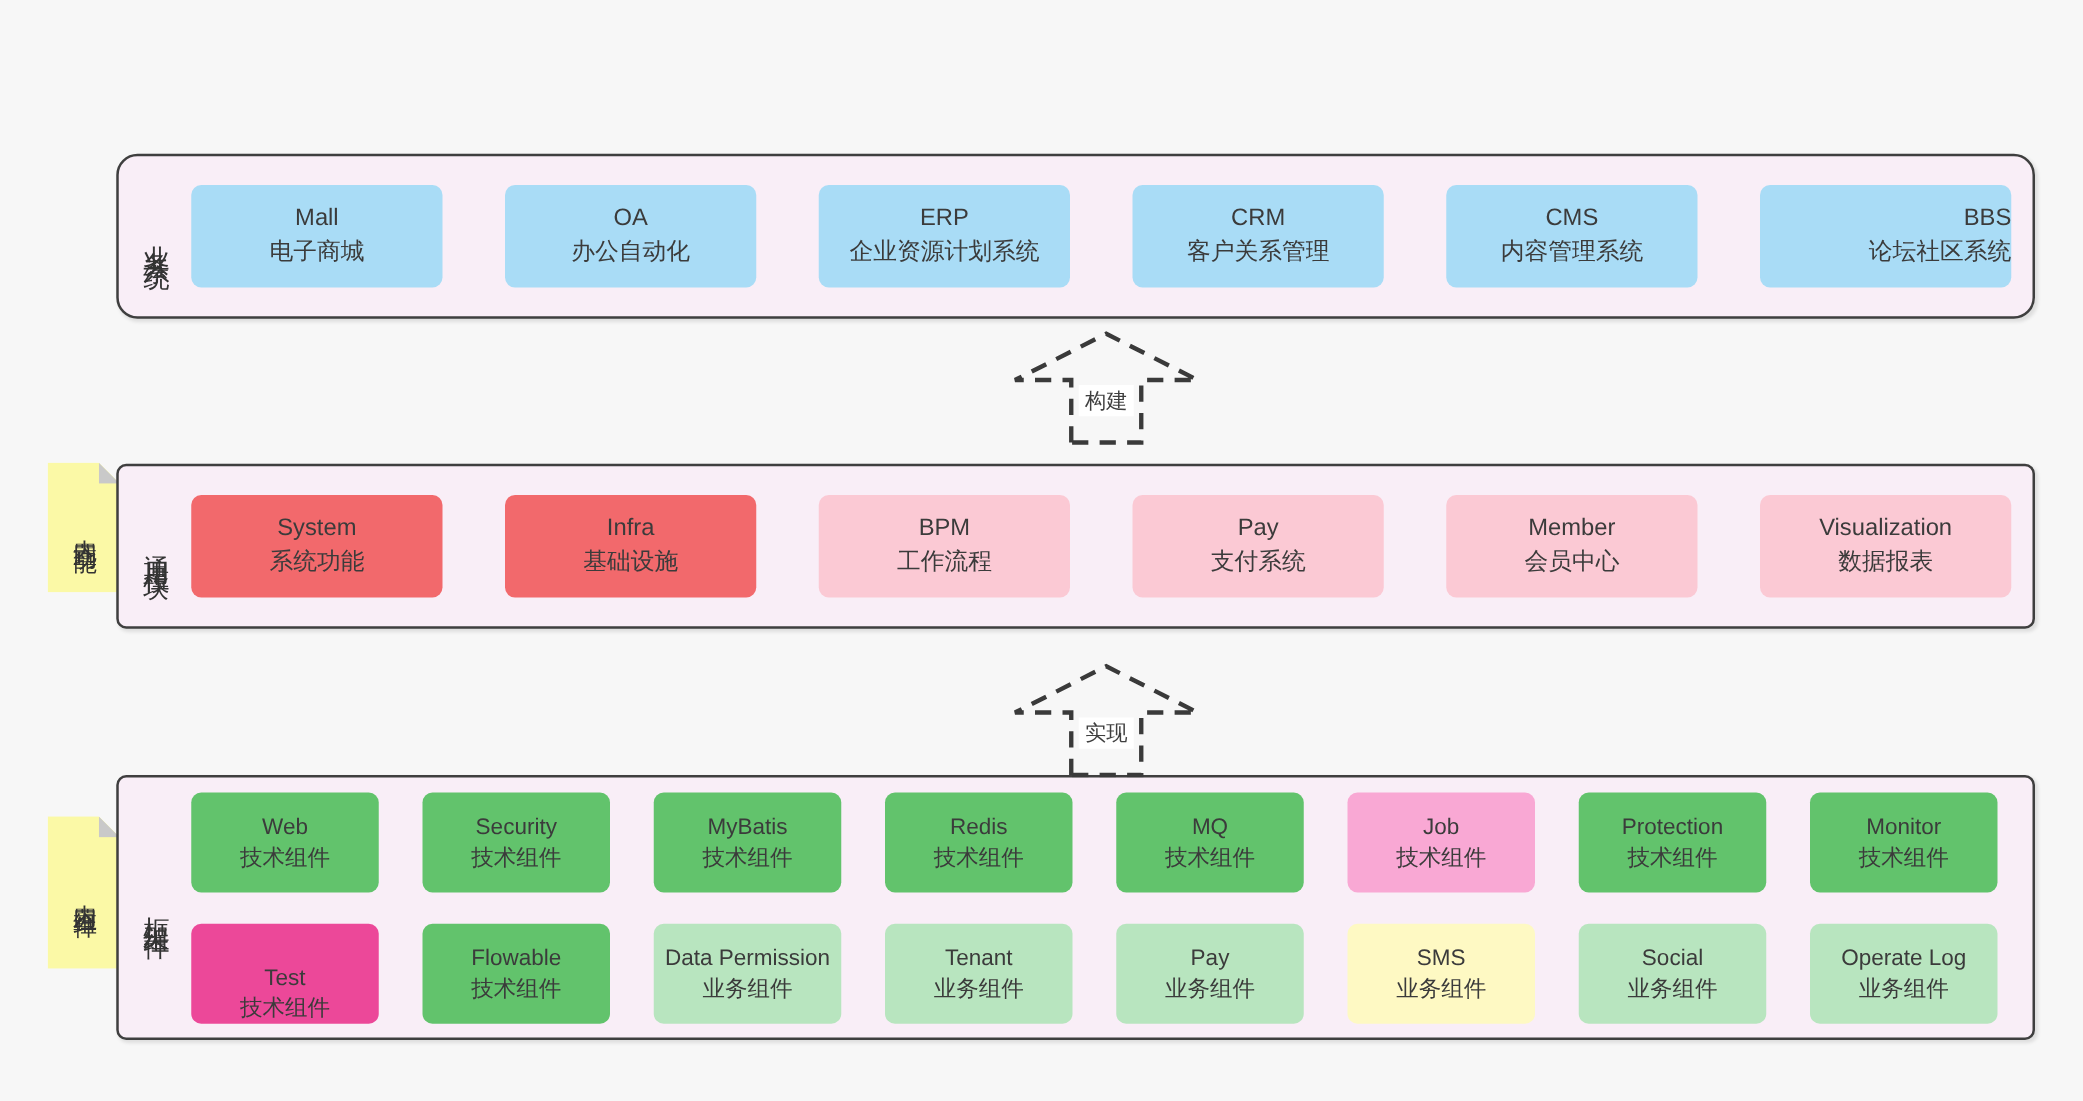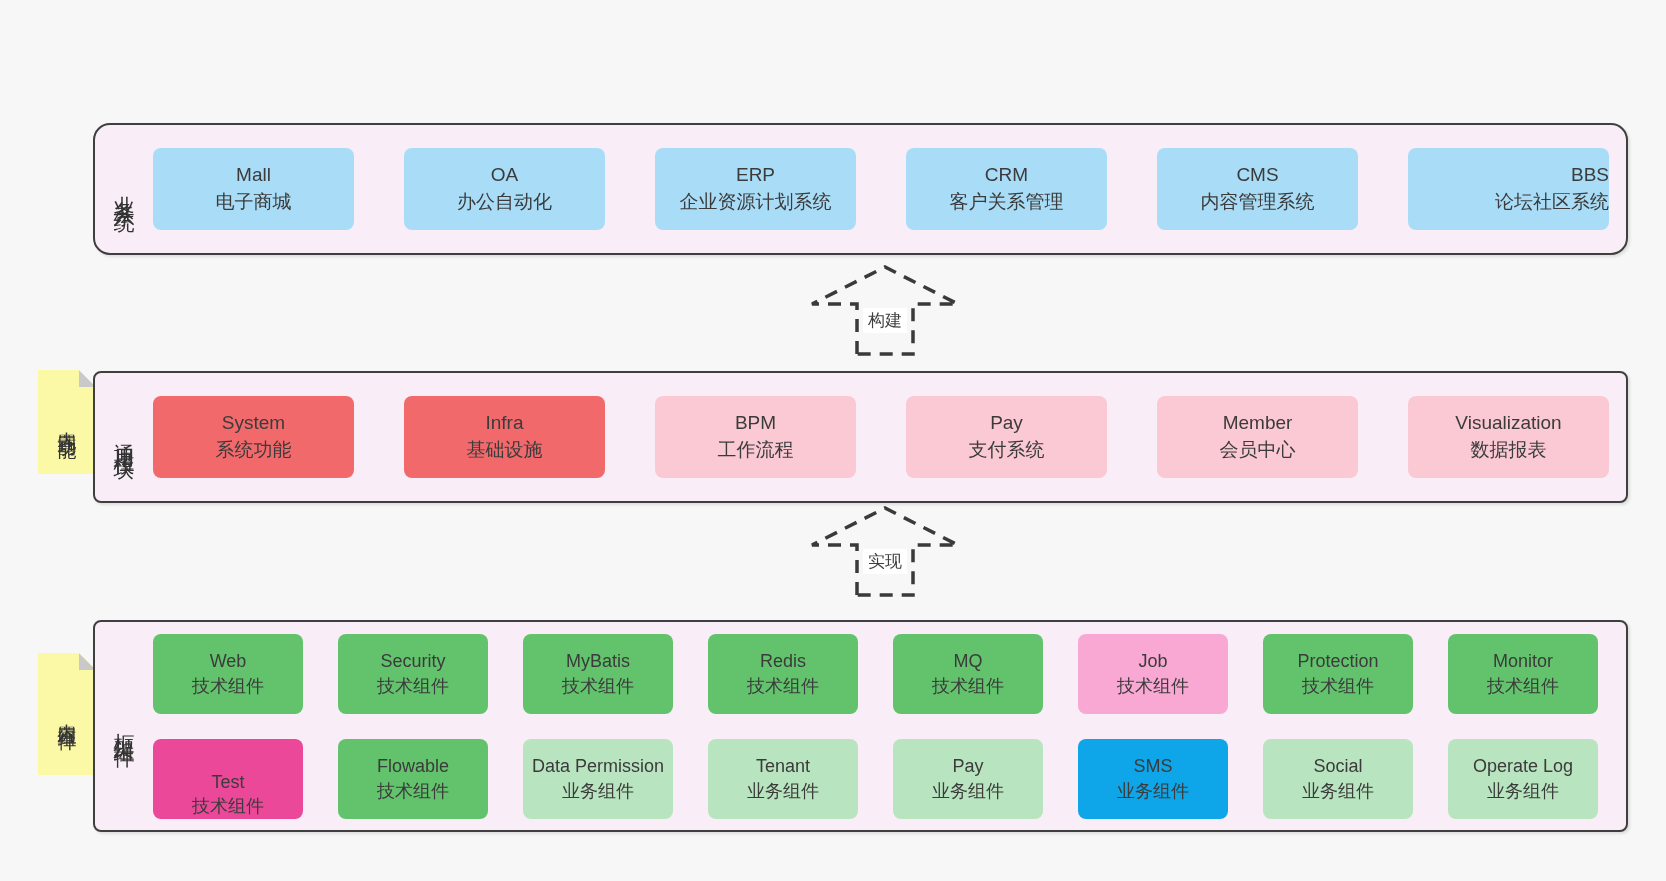--- a/index.html
+++ b/index.html
@@ -67,21 +67,21 @@
   }
   .tag .fold {
     position:absolute; top:0; right:0;
     width:17px; height:17px;
     background: var(--tag-fold, #c9c9c9);
     clip-path: polygon(0 0, 100% 100%, 0 100%);
   }
 
   .arrow { position:absolute; left:810px; width:150px; height:92px; z-index:1; }
   #arrow-0 { top:264px; }
-  #arrow-1 { top:505px; }
+  #arrow-1 { top:530px; }
   .arrow svg { display:block; }
   .arrow path {
     fill:none;
     stroke: var(--arrow-stroke, #3a3a3a);
     stroke-width:3.5;
     stroke-dasharray:13 9;
   }
   .arrow .arrow-label {
     position:absolute; left:50%; top:44px; transform:translateX(-50%);
     background:#ffffff; padding:1px 5px;
@@ -215,21 +215,21 @@
           <div>业务组件</div>
         </div>
         <div class="card" style="background: rgb(184, 229, 191);">
           <div>Tenant</div>
           <div>业务组件</div>
         </div>
         <div class="card" style="background: rgb(184, 229, 191);">
           <div>Pay</div>
           <div>业务组件</div>
         </div>
-        <div class="card" style="background: #0ea5e9;">
+        <div class="card" style="background: #fef9c3;">
           <div>SMS</div>
           <div>业务组件</div>
         </div>
         <div class="card" style="background: rgb(184, 229, 191);">
           <div>Social</div>
           <div>业务组件</div>
         </div>
         <div class="card" style="background: rgb(184, 229, 191);">
           <div>Operate Log</div>
           <div>业务组件</div>

